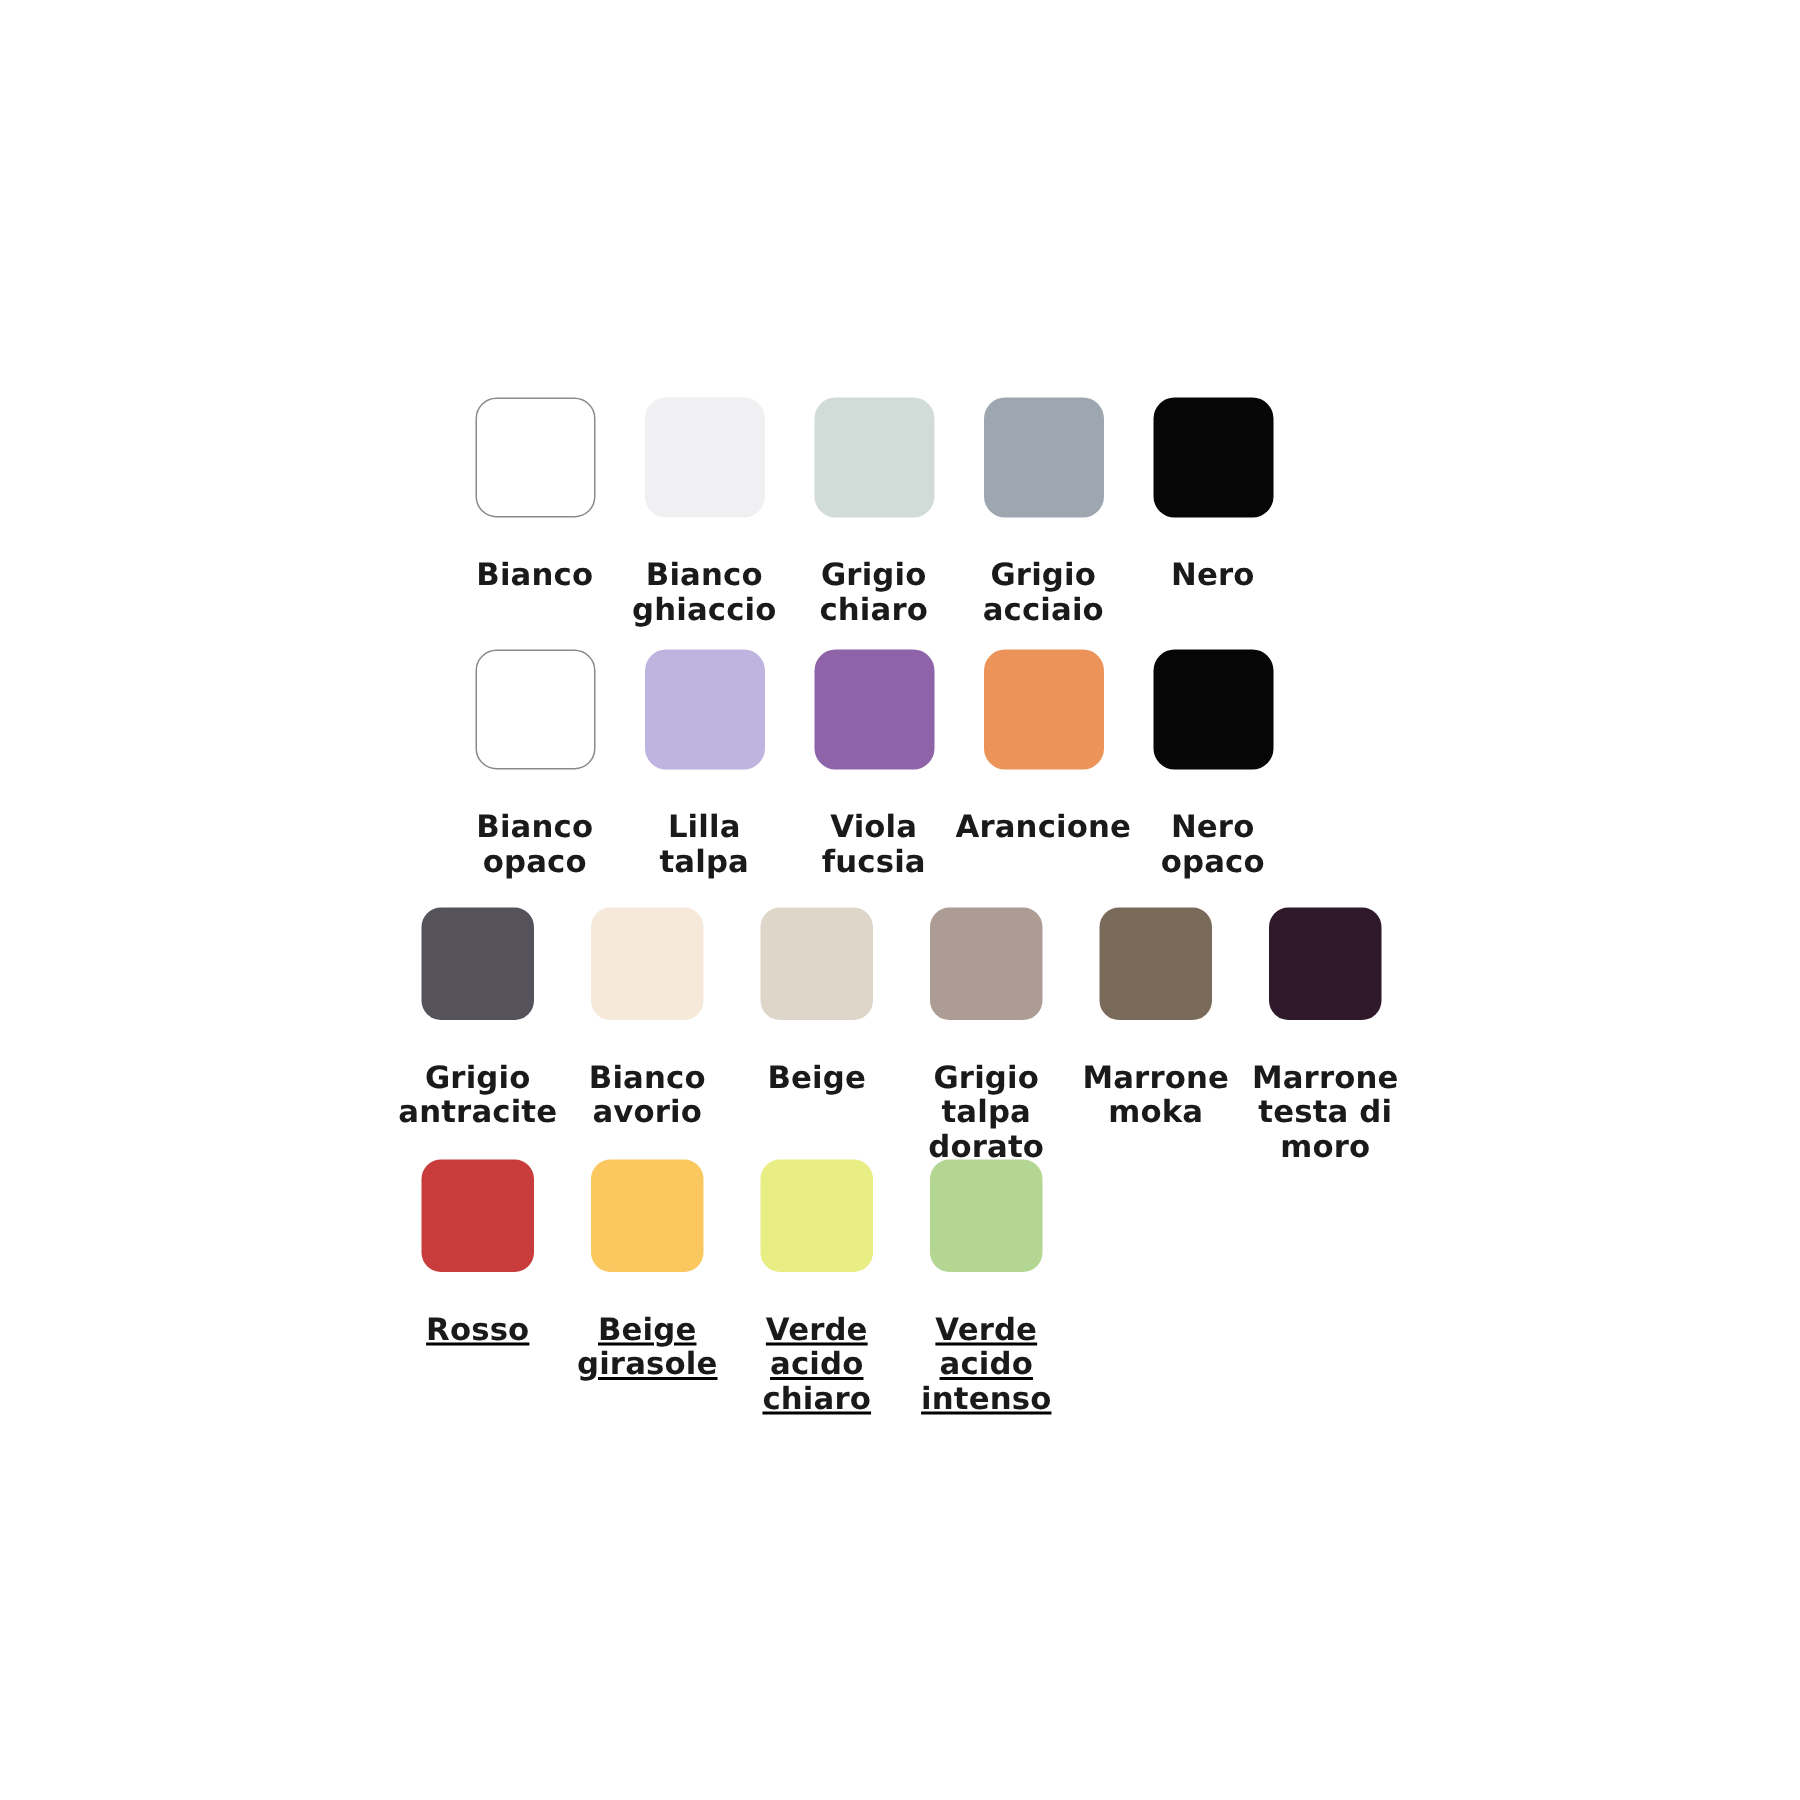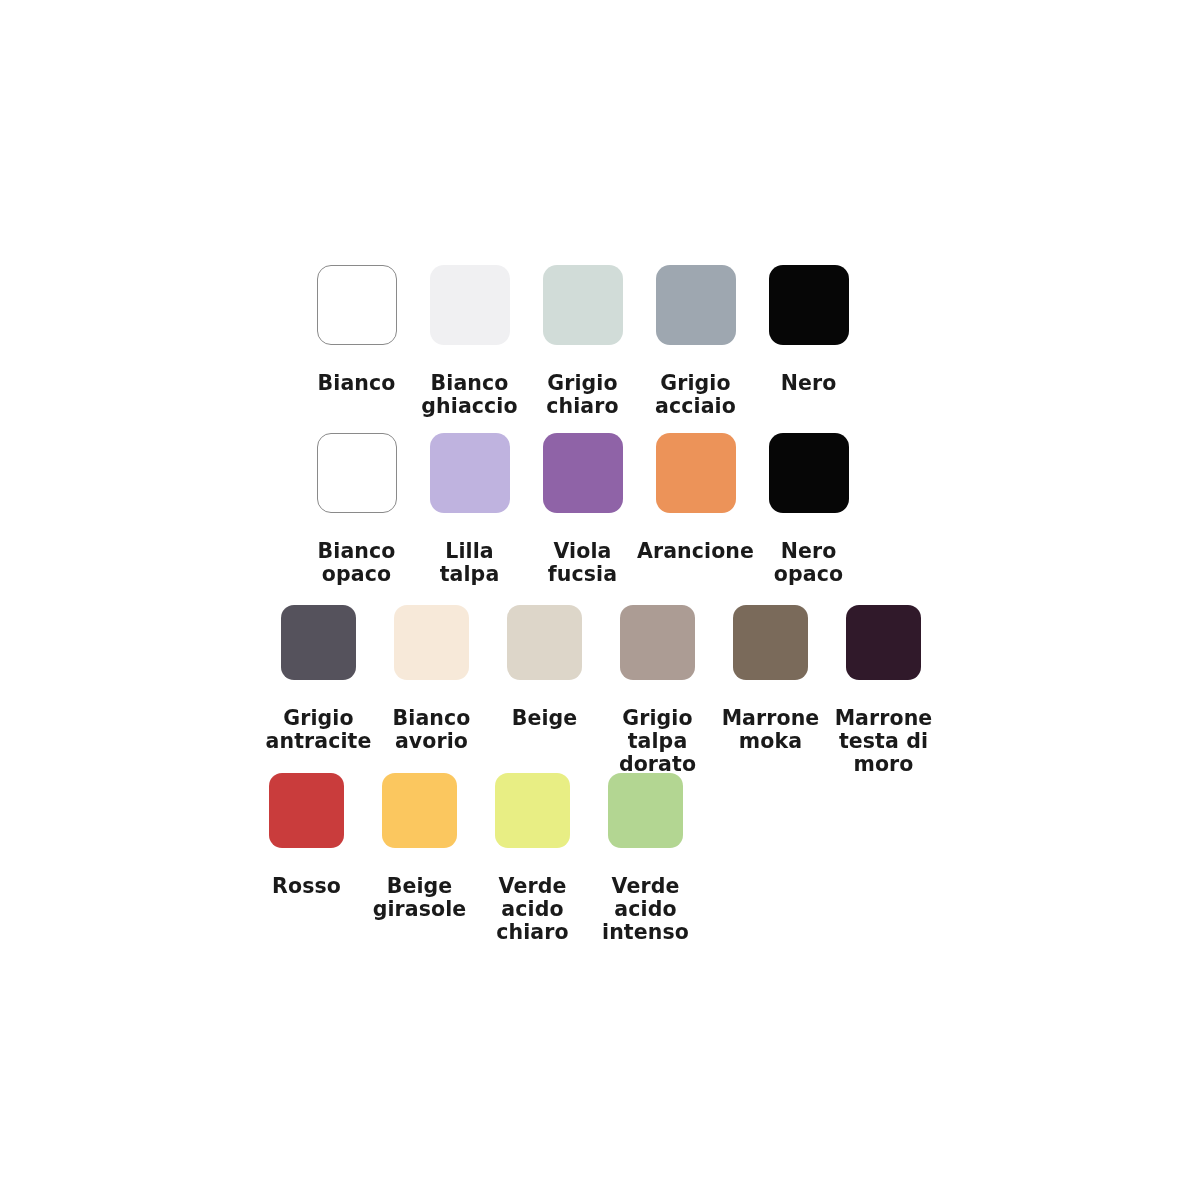--- a/index.html
+++ b/index.html
@@ -56,21 +56,21 @@
   .row-large .swatch-label { font-size: 20.5px; }
 
   
   .row-small .swatch-chip { width: 75px; height: 75px; border-radius: 13px; }
   .row-small .swatch-cell { width: 113px; }
   .row-small .swatch-label { font-size: 20.5px; }
 
   #row-1 { left: 300px; top: 265px; }
   #row-2 { left: 300px; top: 433px; }
   #row-3 { left: 262px; top: 605px; }
-  #row-4 { left: 250px; top: 773px; }
+  #row-4 { left: 262px; top: 773px; text-decoration: underline; }
 </style>
 </head>
 <body style="background: rgb(255, 255, 255);">
 
 <div id="palette-board">
 
   <div class="swatch-row row-large" id="row-1">
       <div class="swatch-cell">
         <div class="swatch-chip" style="background: rgb(255, 255, 255); border: 1px solid rgb(138, 138, 138);"></div>
         <div class="swatch-label">Bianco</div>

